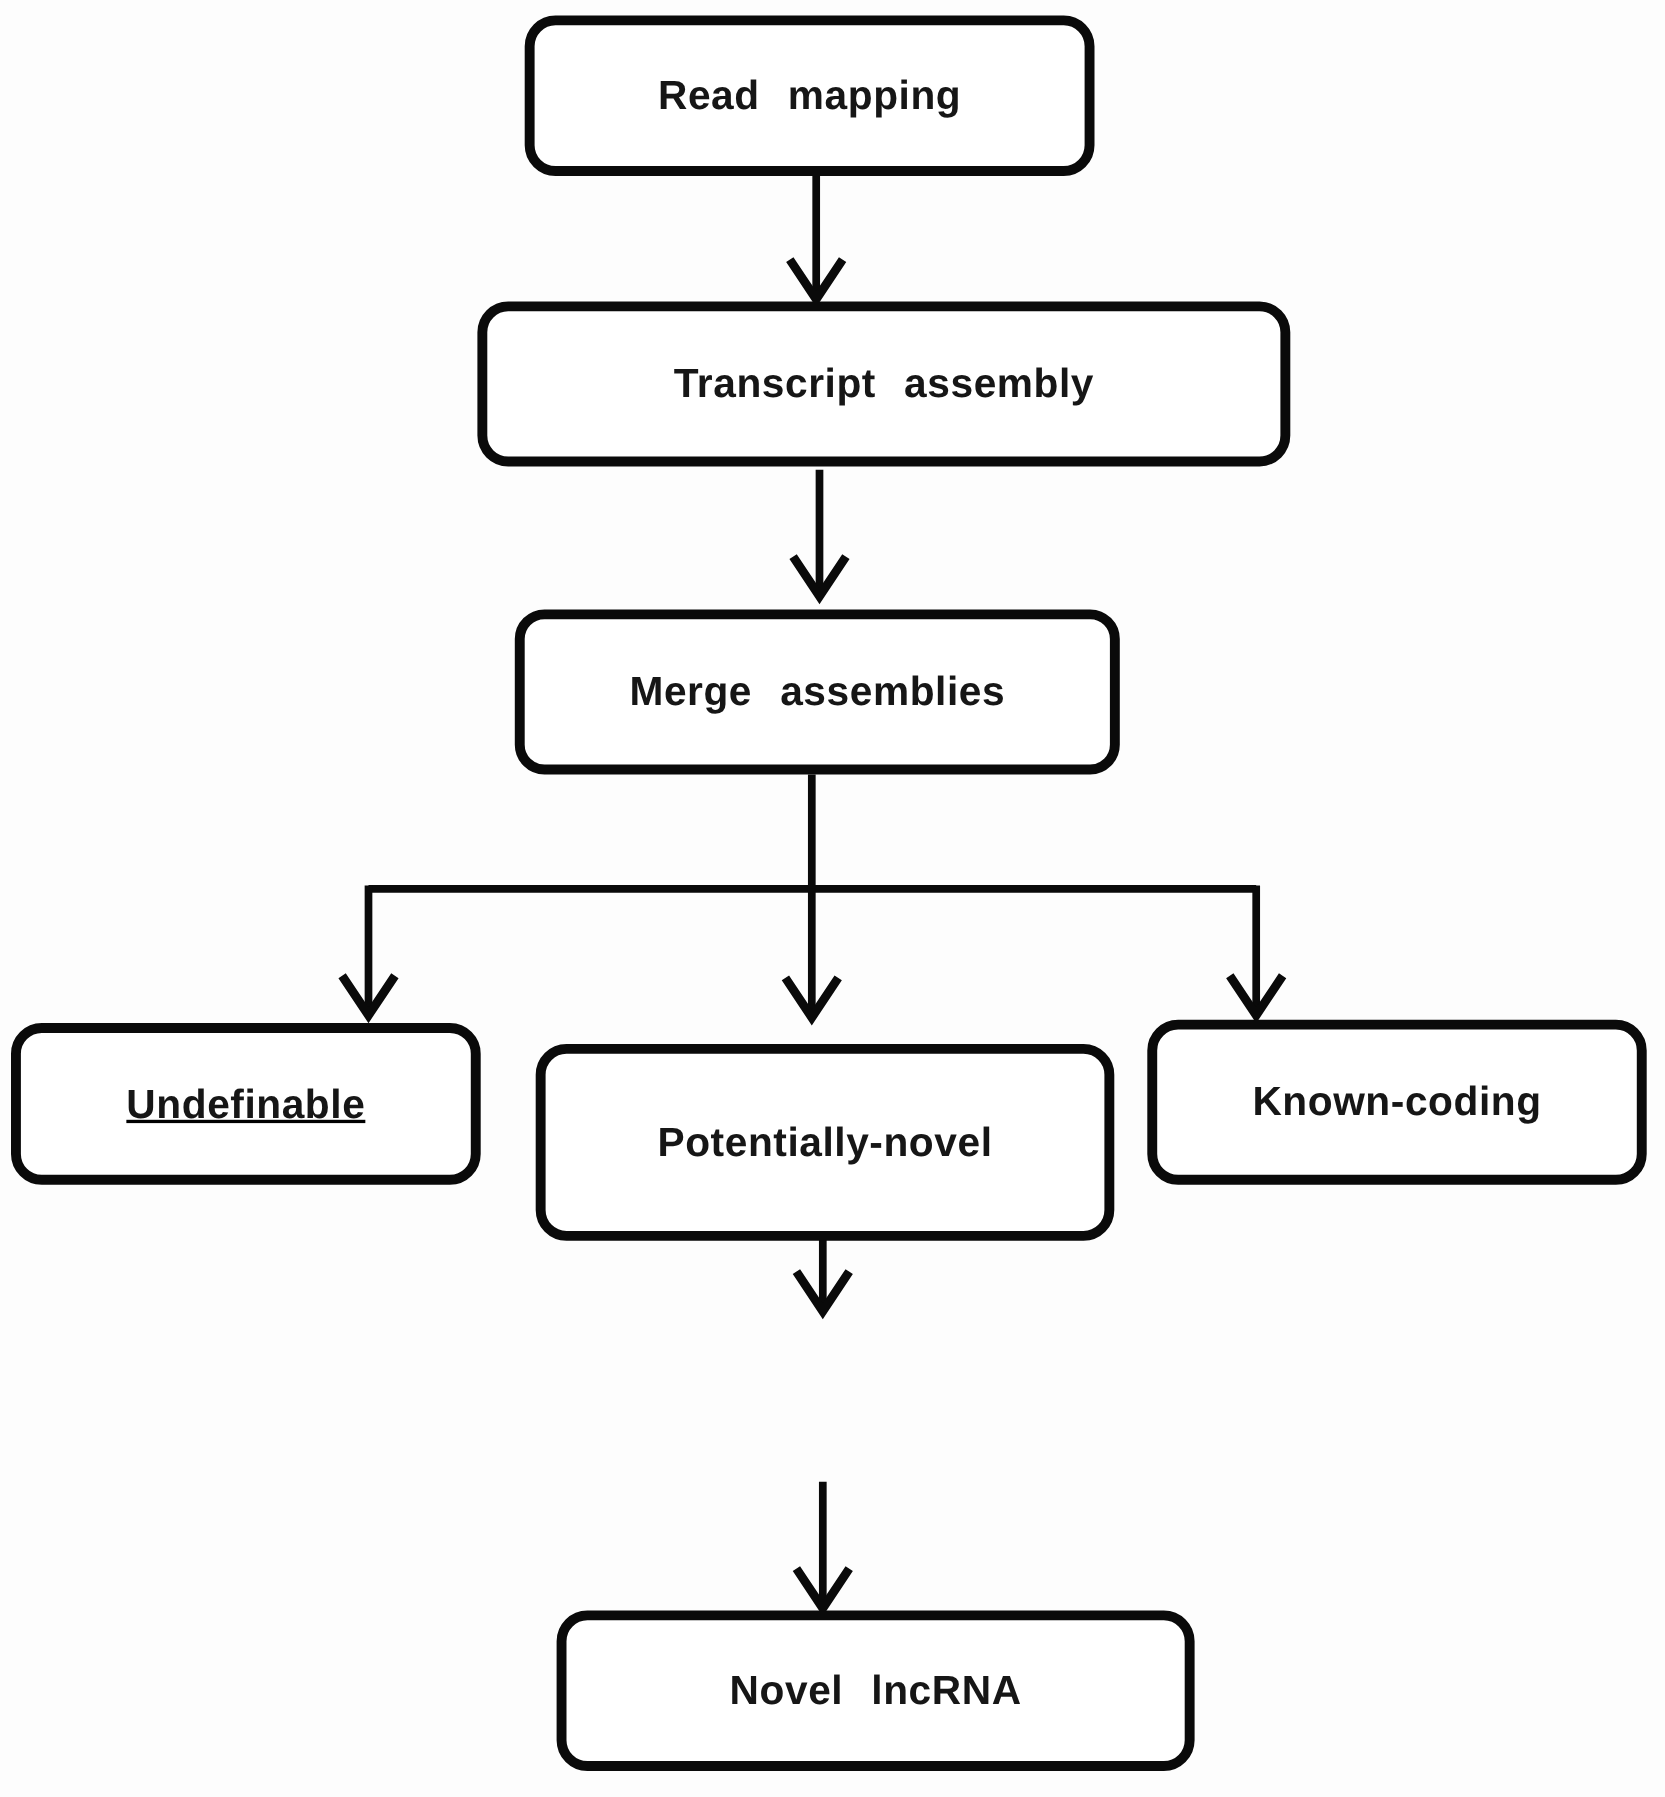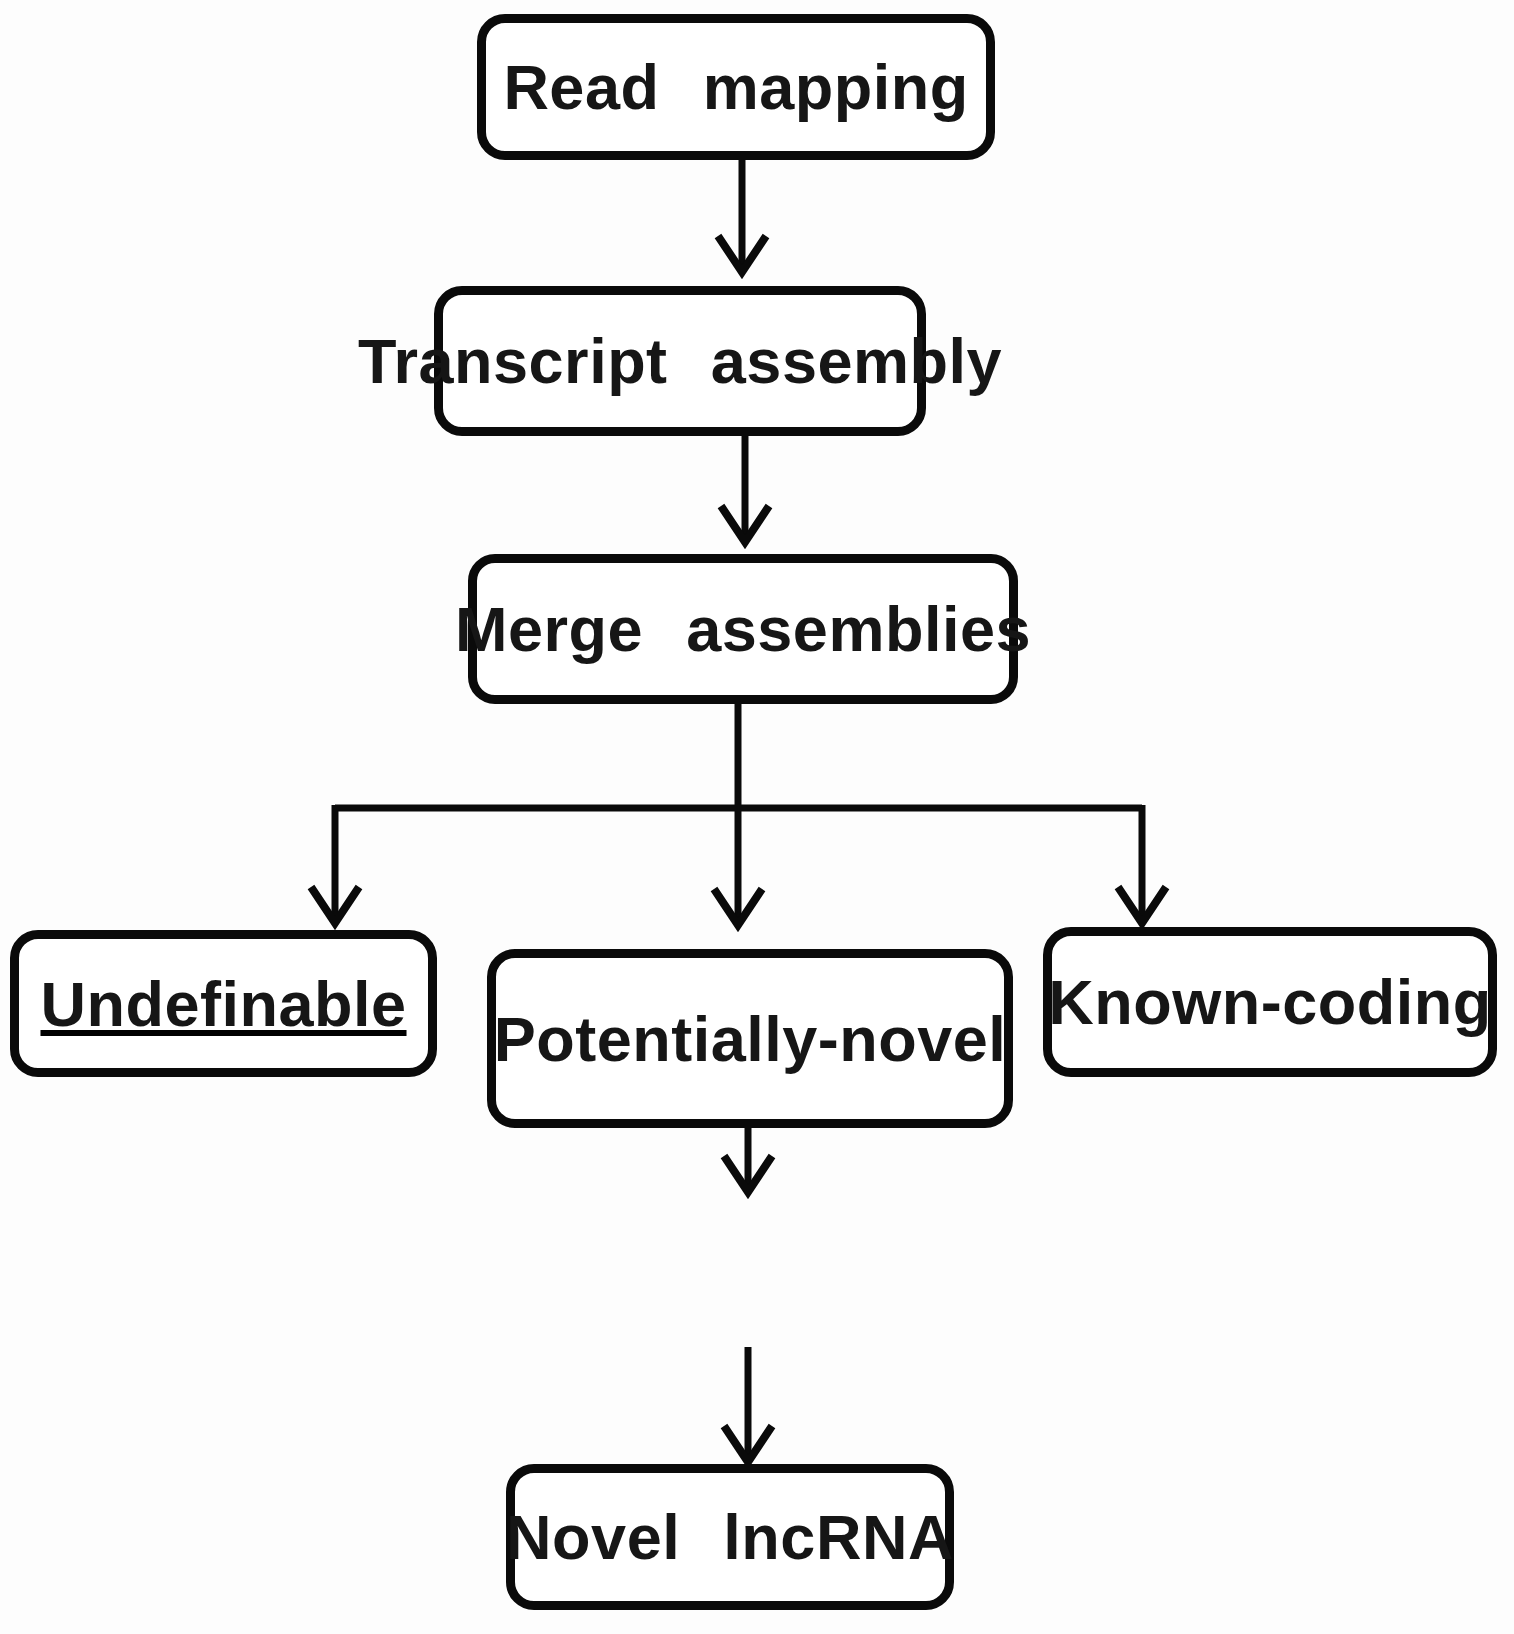--- a/index.html
+++ b/index.html
@@ -32,37 +32,37 @@
     position: absolute;
     box-sizing: border-box;
     background: #ffffff;
     border: 9px solid #0a0a0a;
     border-radius: 28px;
     display: flex;
     align-items: center;
     justify-content: center;
   }
   .node .label {
-    font-size: 63px;
+    font-size: 37px;
     font-weight: 700;
     color: #161616;
     letter-spacing: 0.5px;
     word-spacing: 0.4em;
     white-space: nowrap;
     text-align: center;
   }
   
   .n-read      { left: 477px;  top: 14px;   width: 518px; height: 146px; }
-  .n-trans     { left: 434px;  top: 286px;  width: 492px; height: 150px; }
+  .n-trans     { left: 434px;  top: 274px;  width: 739px; height: 150px; }
   .n-merge     { left: 468px;  top: 554px;  width: 550px; height: 150px; border-radius: 27px; }
   .n-undef     { left: 10px;   top: 930px;  width: 427px; height: 147px; text-decoration: underline; }
   .n-potnov    { left: 487px;  top: 927px;  width: 526px; height: 179px; margin-top: 22px; }
   .n-known     { left: 1043px; top: 927px;  width: 454px; height: 150px; }
   .n-cnci      { left: 502px;  top: 1197px; width: 498px; height: 150px; }
-  .n-novel     { left: 506px;  top: 1464px; width: 448px; height: 146px; }
+  .n-novel     { left: 506px;  top: 1464px; width: 580px; height: 146px; }
 </style>
 </head>
 <body>
 
 <div class="canvas">
 
   <svg class="connector-layer" viewBox="0 0 1514 1634" xmlns="http://www.w3.org/2000/svg">
 
     <g>
       <path class="shaft" d="M742 160 L742 272"></path>

